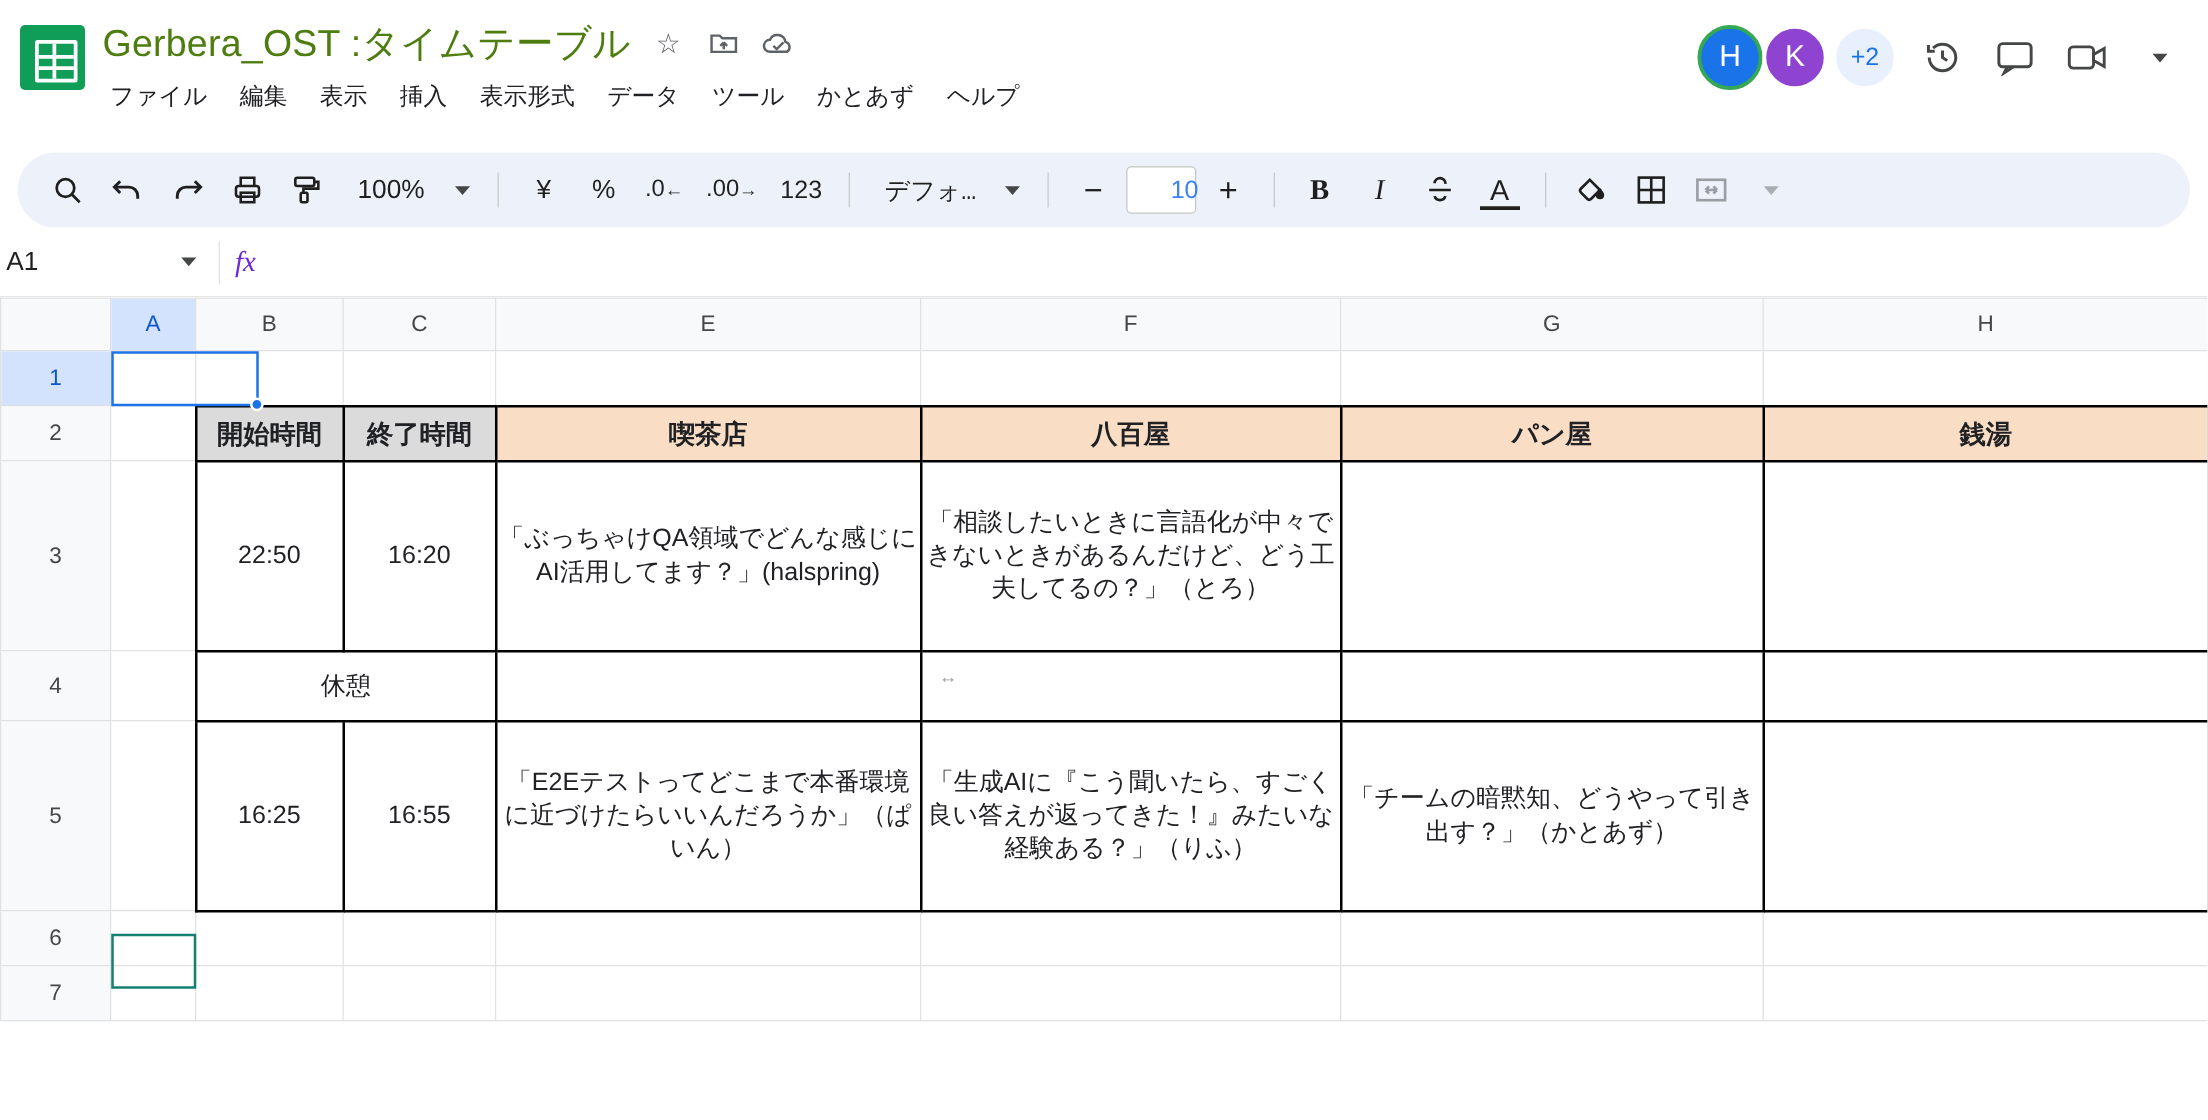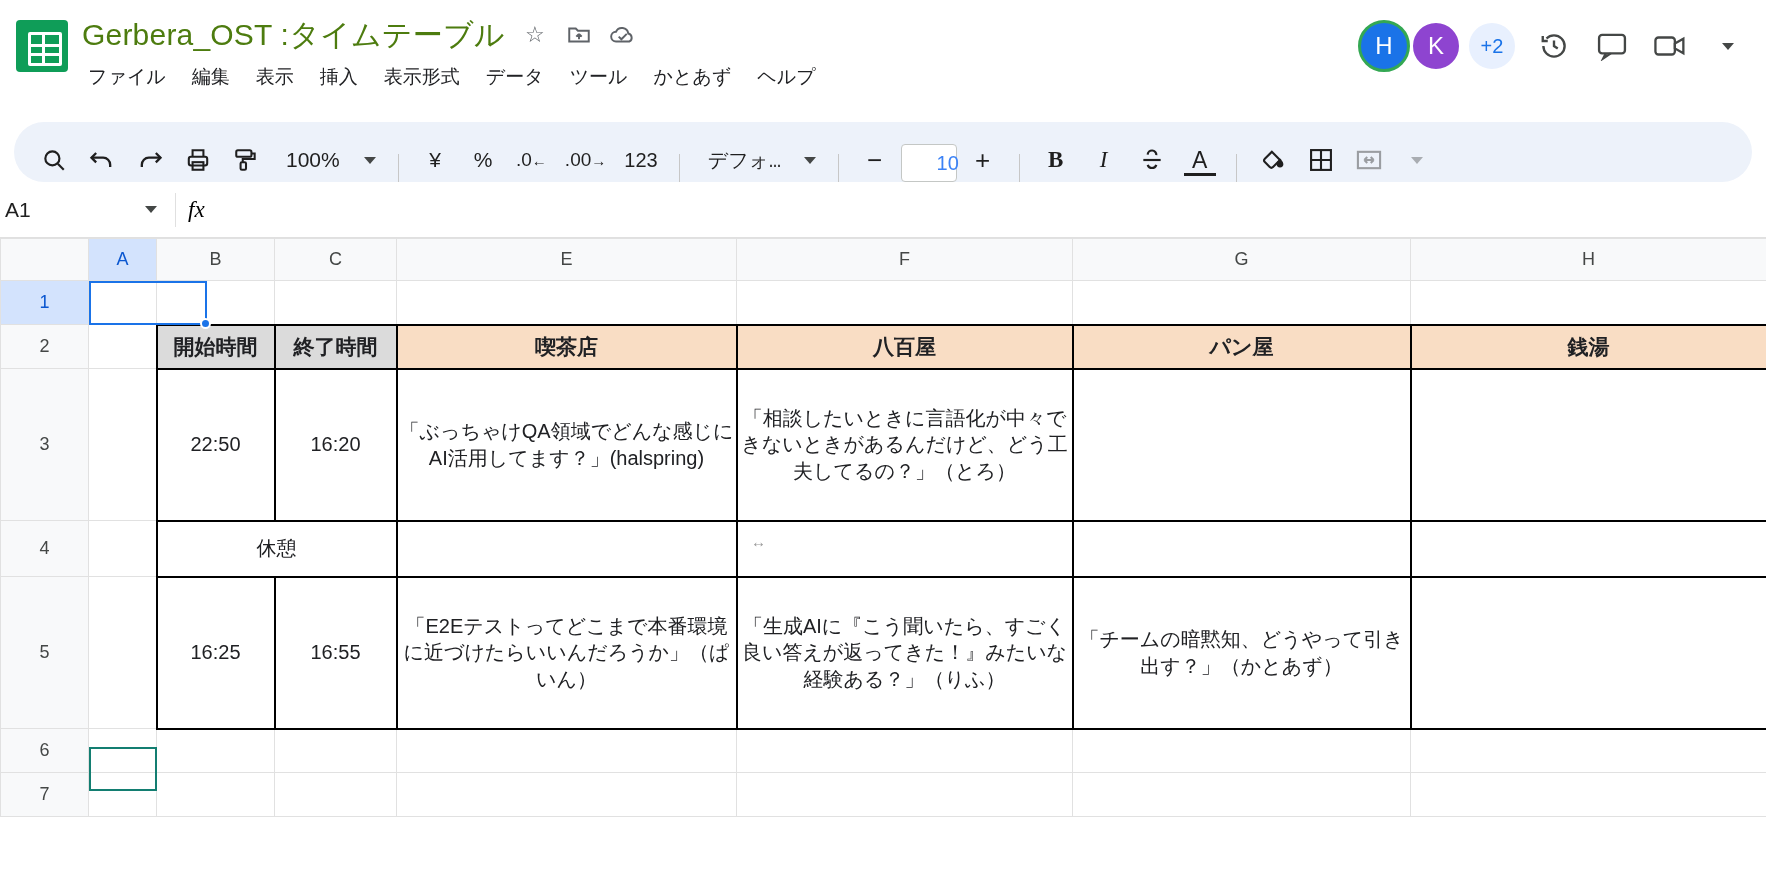--- a/index.html
+++ b/index.html
@@ -101,21 +101,21 @@
     cursor: pointer;
   }
 
   
   .toolbar {
     margin: 4px 14px 0 14px;
     height: 60px;
     background: #edf2fa;
     border-radius: 30px;
     display: flex;
-    align-items: flex-end;
+    align-items: center;
     padding: 0 18px;
     gap: 4px;
   }
   .tb {
     height: 44px; min-width: 44px;
     display: flex; align-items: center; justify-content: center;
     color: #1f1f1f;
     font-size: 21px;
     border-radius: 6px;
     cursor: pointer;
@@ -183,21 +183,21 @@
     justify-content: space-between;
     padding-right: 18px;
     font-size: 21px;
     color: #1f1f1f;
   }
   .fb-sep { width: 1px; height: 34px; background: #e0e0e0; margin: 0 12px 0 0; }
   .fx {
     font-family: "Liberation Serif", serif;
     font-style: italic;
     font-size: 23px;
-    color: #000000;
+    color: #6d28d9;
     margin-right: 20px;
   }
   .fx-input {
     flex: 1 1 auto; font-size: 20px; color: #202124;
   }
 
   
   .gridwrap {
     position: relative;
     width: 1766px;

